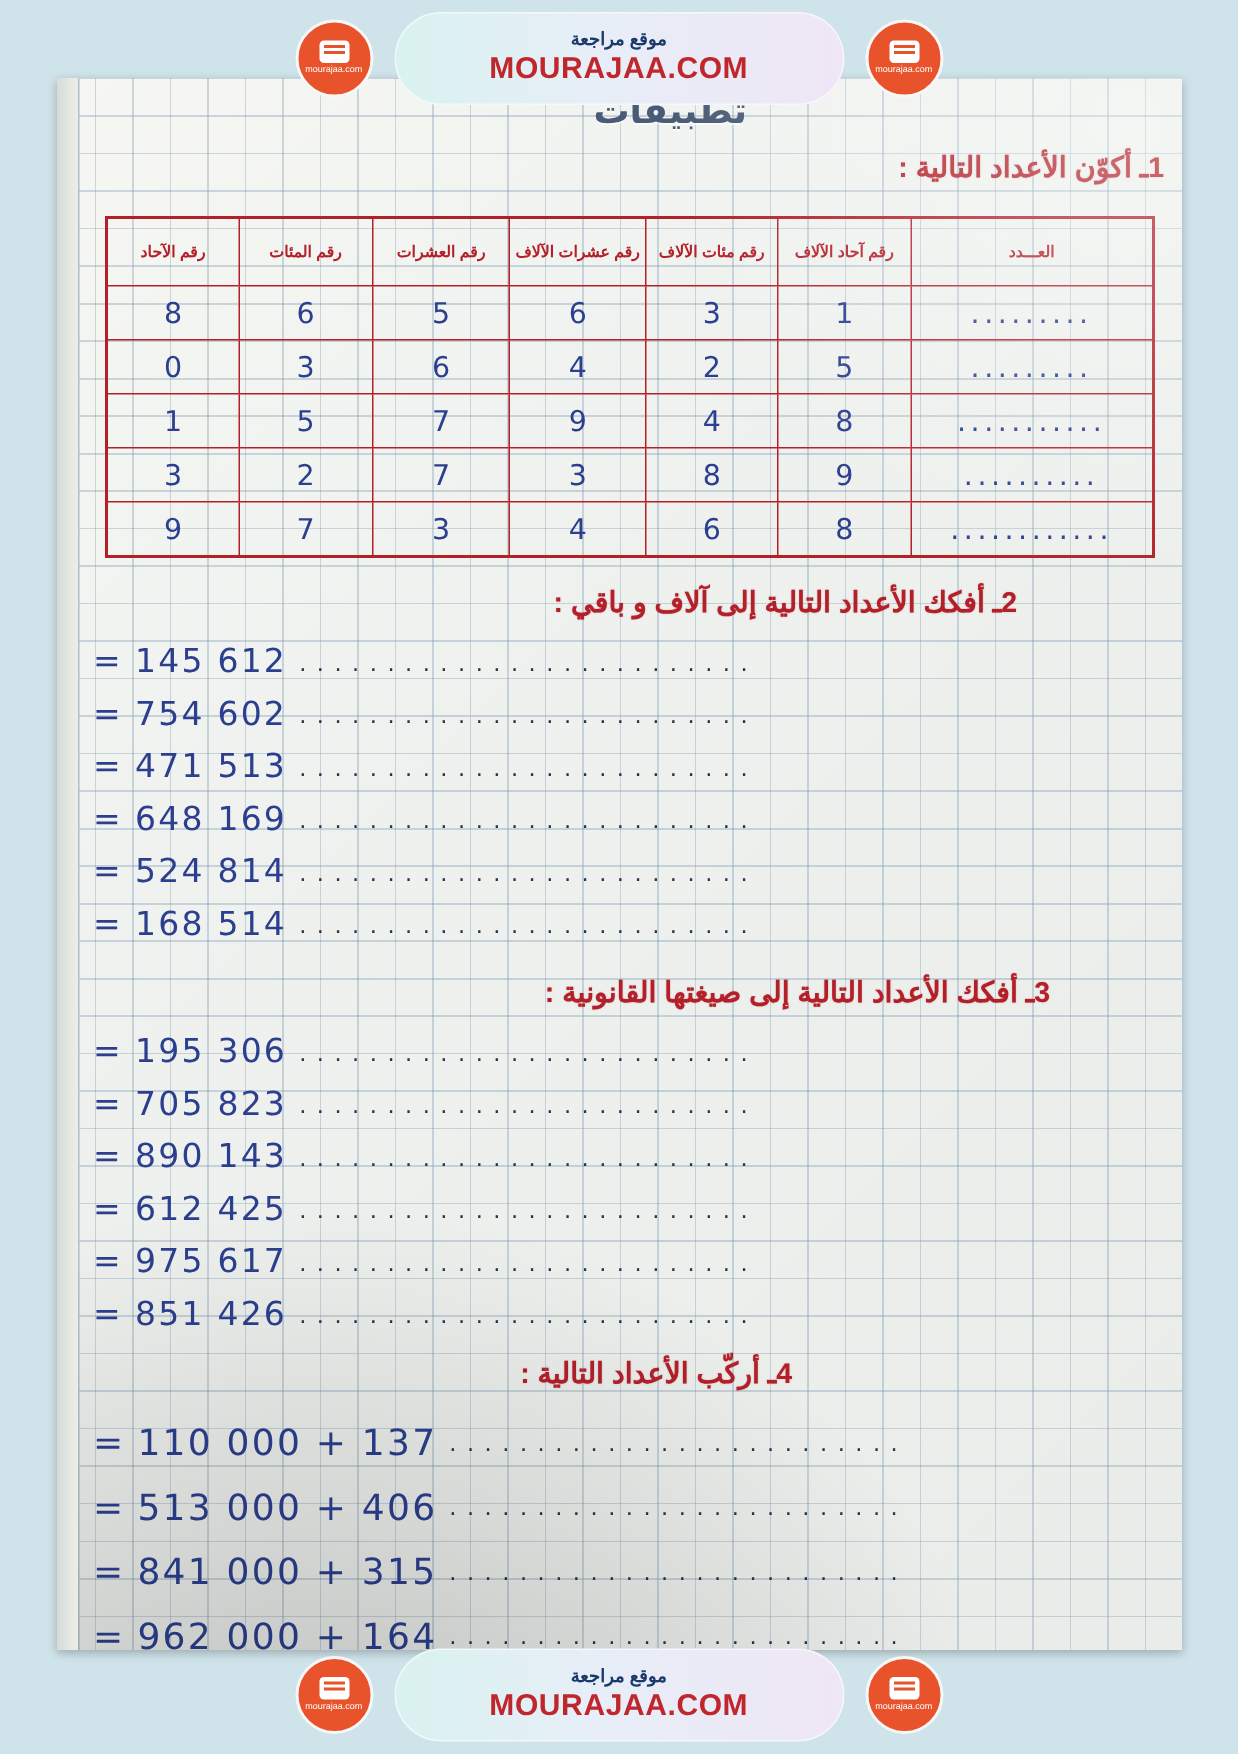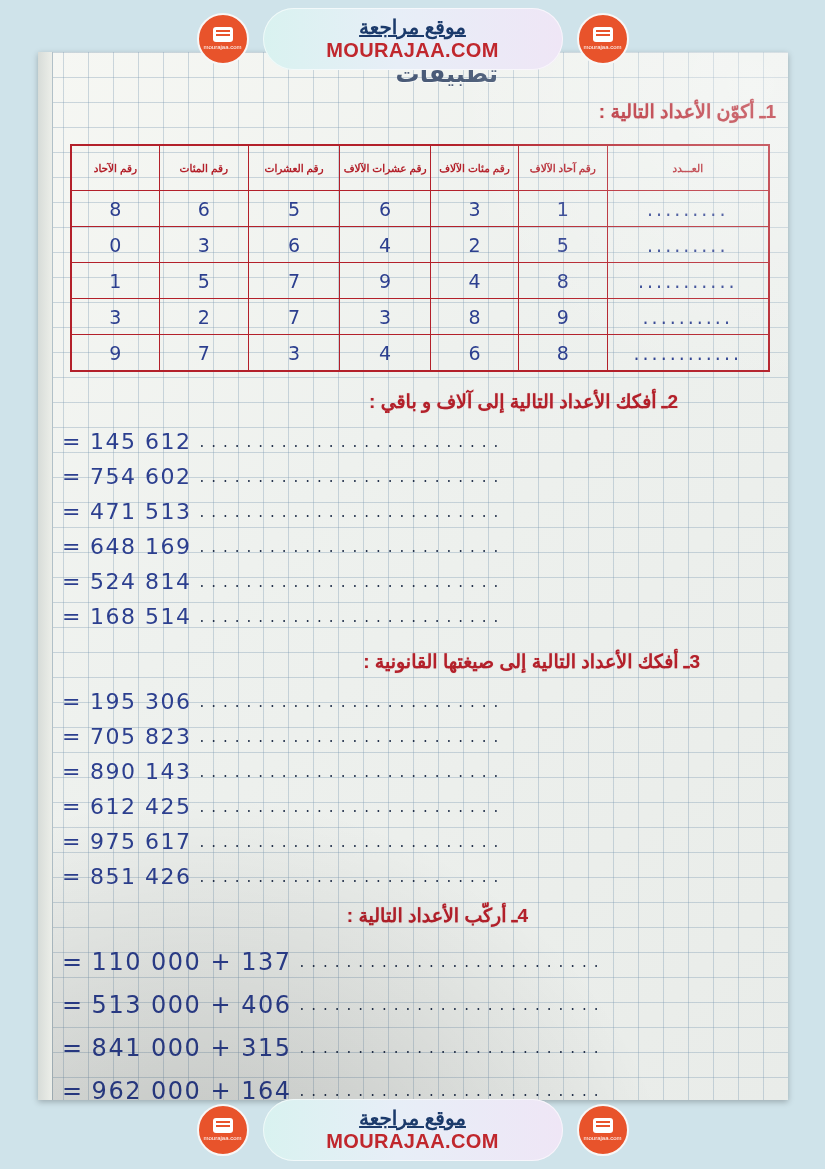--- a/index.html
+++ b/index.html
@@ -19,22 +19,22 @@
   }
   .wm-top{top:0;}
   .wm-bottom{bottom:0;}
   .wm-pill{
     width:300px;height:62px;border-radius:31px;
     background:linear-gradient(90deg,#d9f2f0 0%,#e7eef7 45%,#efe6f6 100%);
     display:flex;flex-direction:column;align-items:center;justify-content:center;
     box-shadow:0 0 0 1px rgba(255,255,255,.6) inset;
   }
   .wm-pill .ar{
-    font-size:20px;color:#1b3a6b;font-weight:bold;
-    text-decoration:underline;line-height:1.1;
+    font-size:12px;color:#1b3a6b;font-weight:bold;
+    line-height:1.1;
   }
   .wm-pill .en{
     font-size:20px;color:#c0272d;font-weight:bold;
     letter-spacing:.4px;line-height:1.2;
   }
   .wm-logo{
     width:48px;height:48px;border-radius:50%;
     background:#e8532b;
     display:flex;flex-direction:column;align-items:center;justify-content:center;
     color:#fff;font-size:6px;line-height:1.05;text-align:center;

